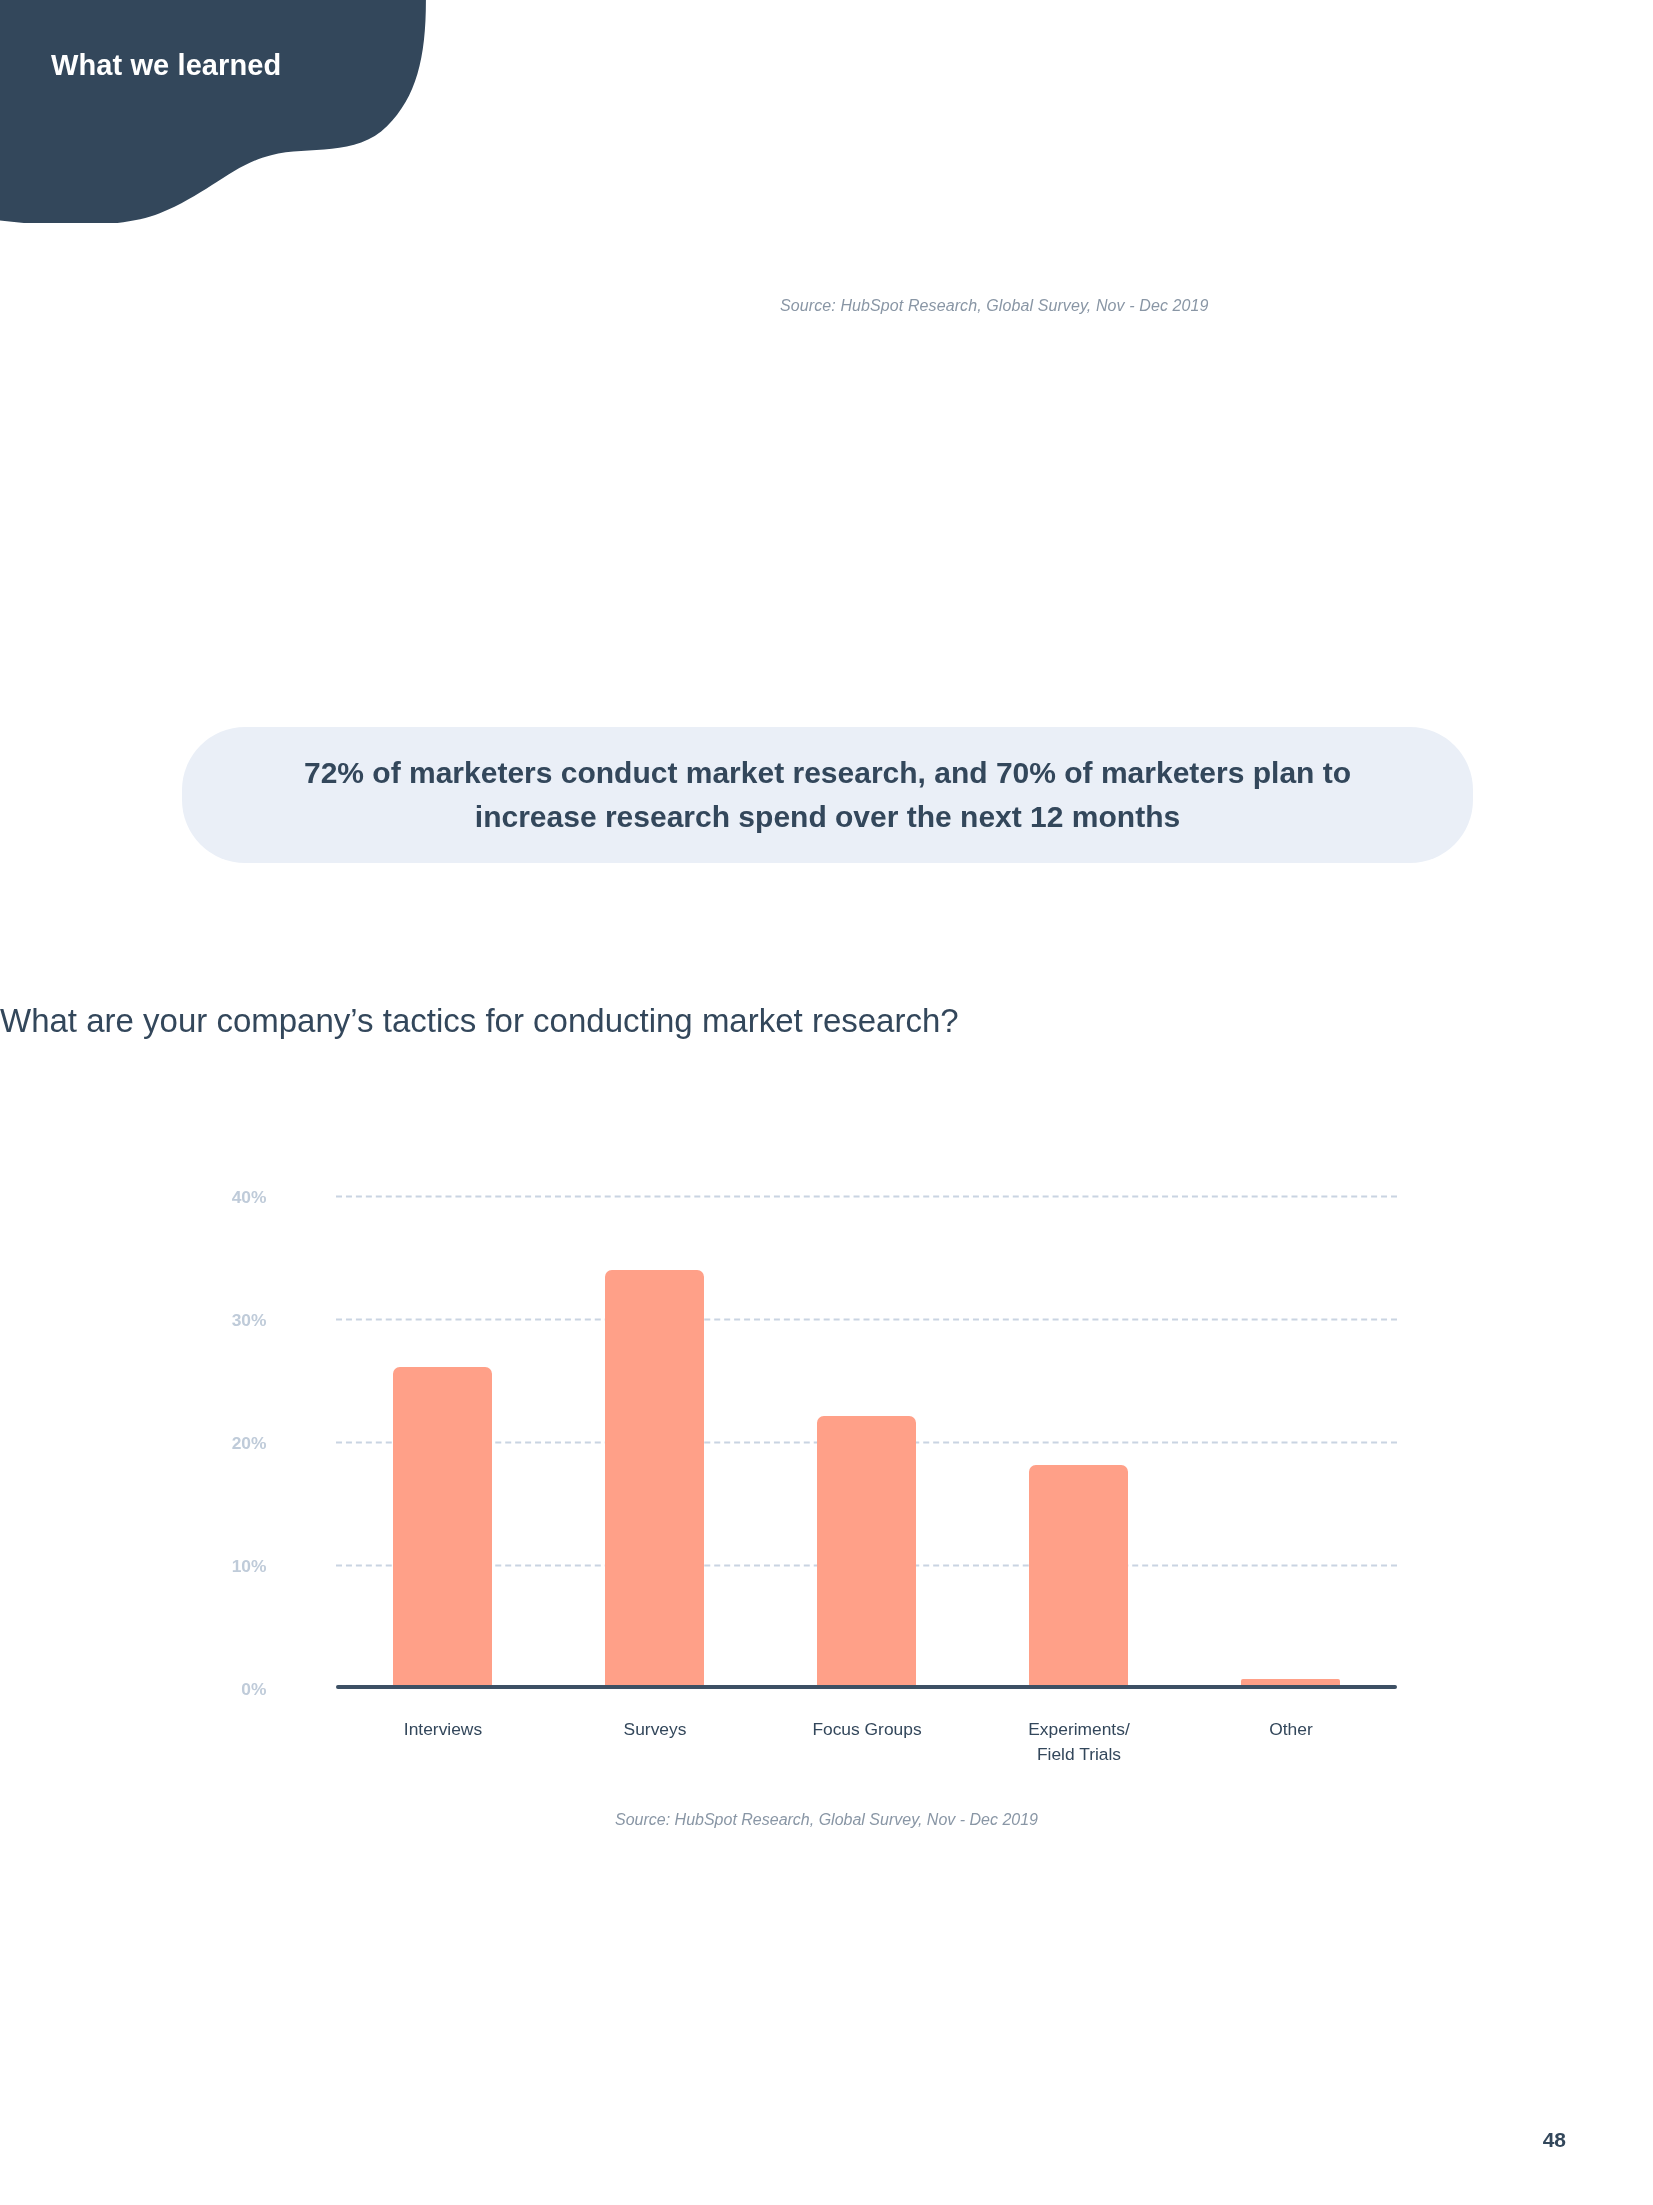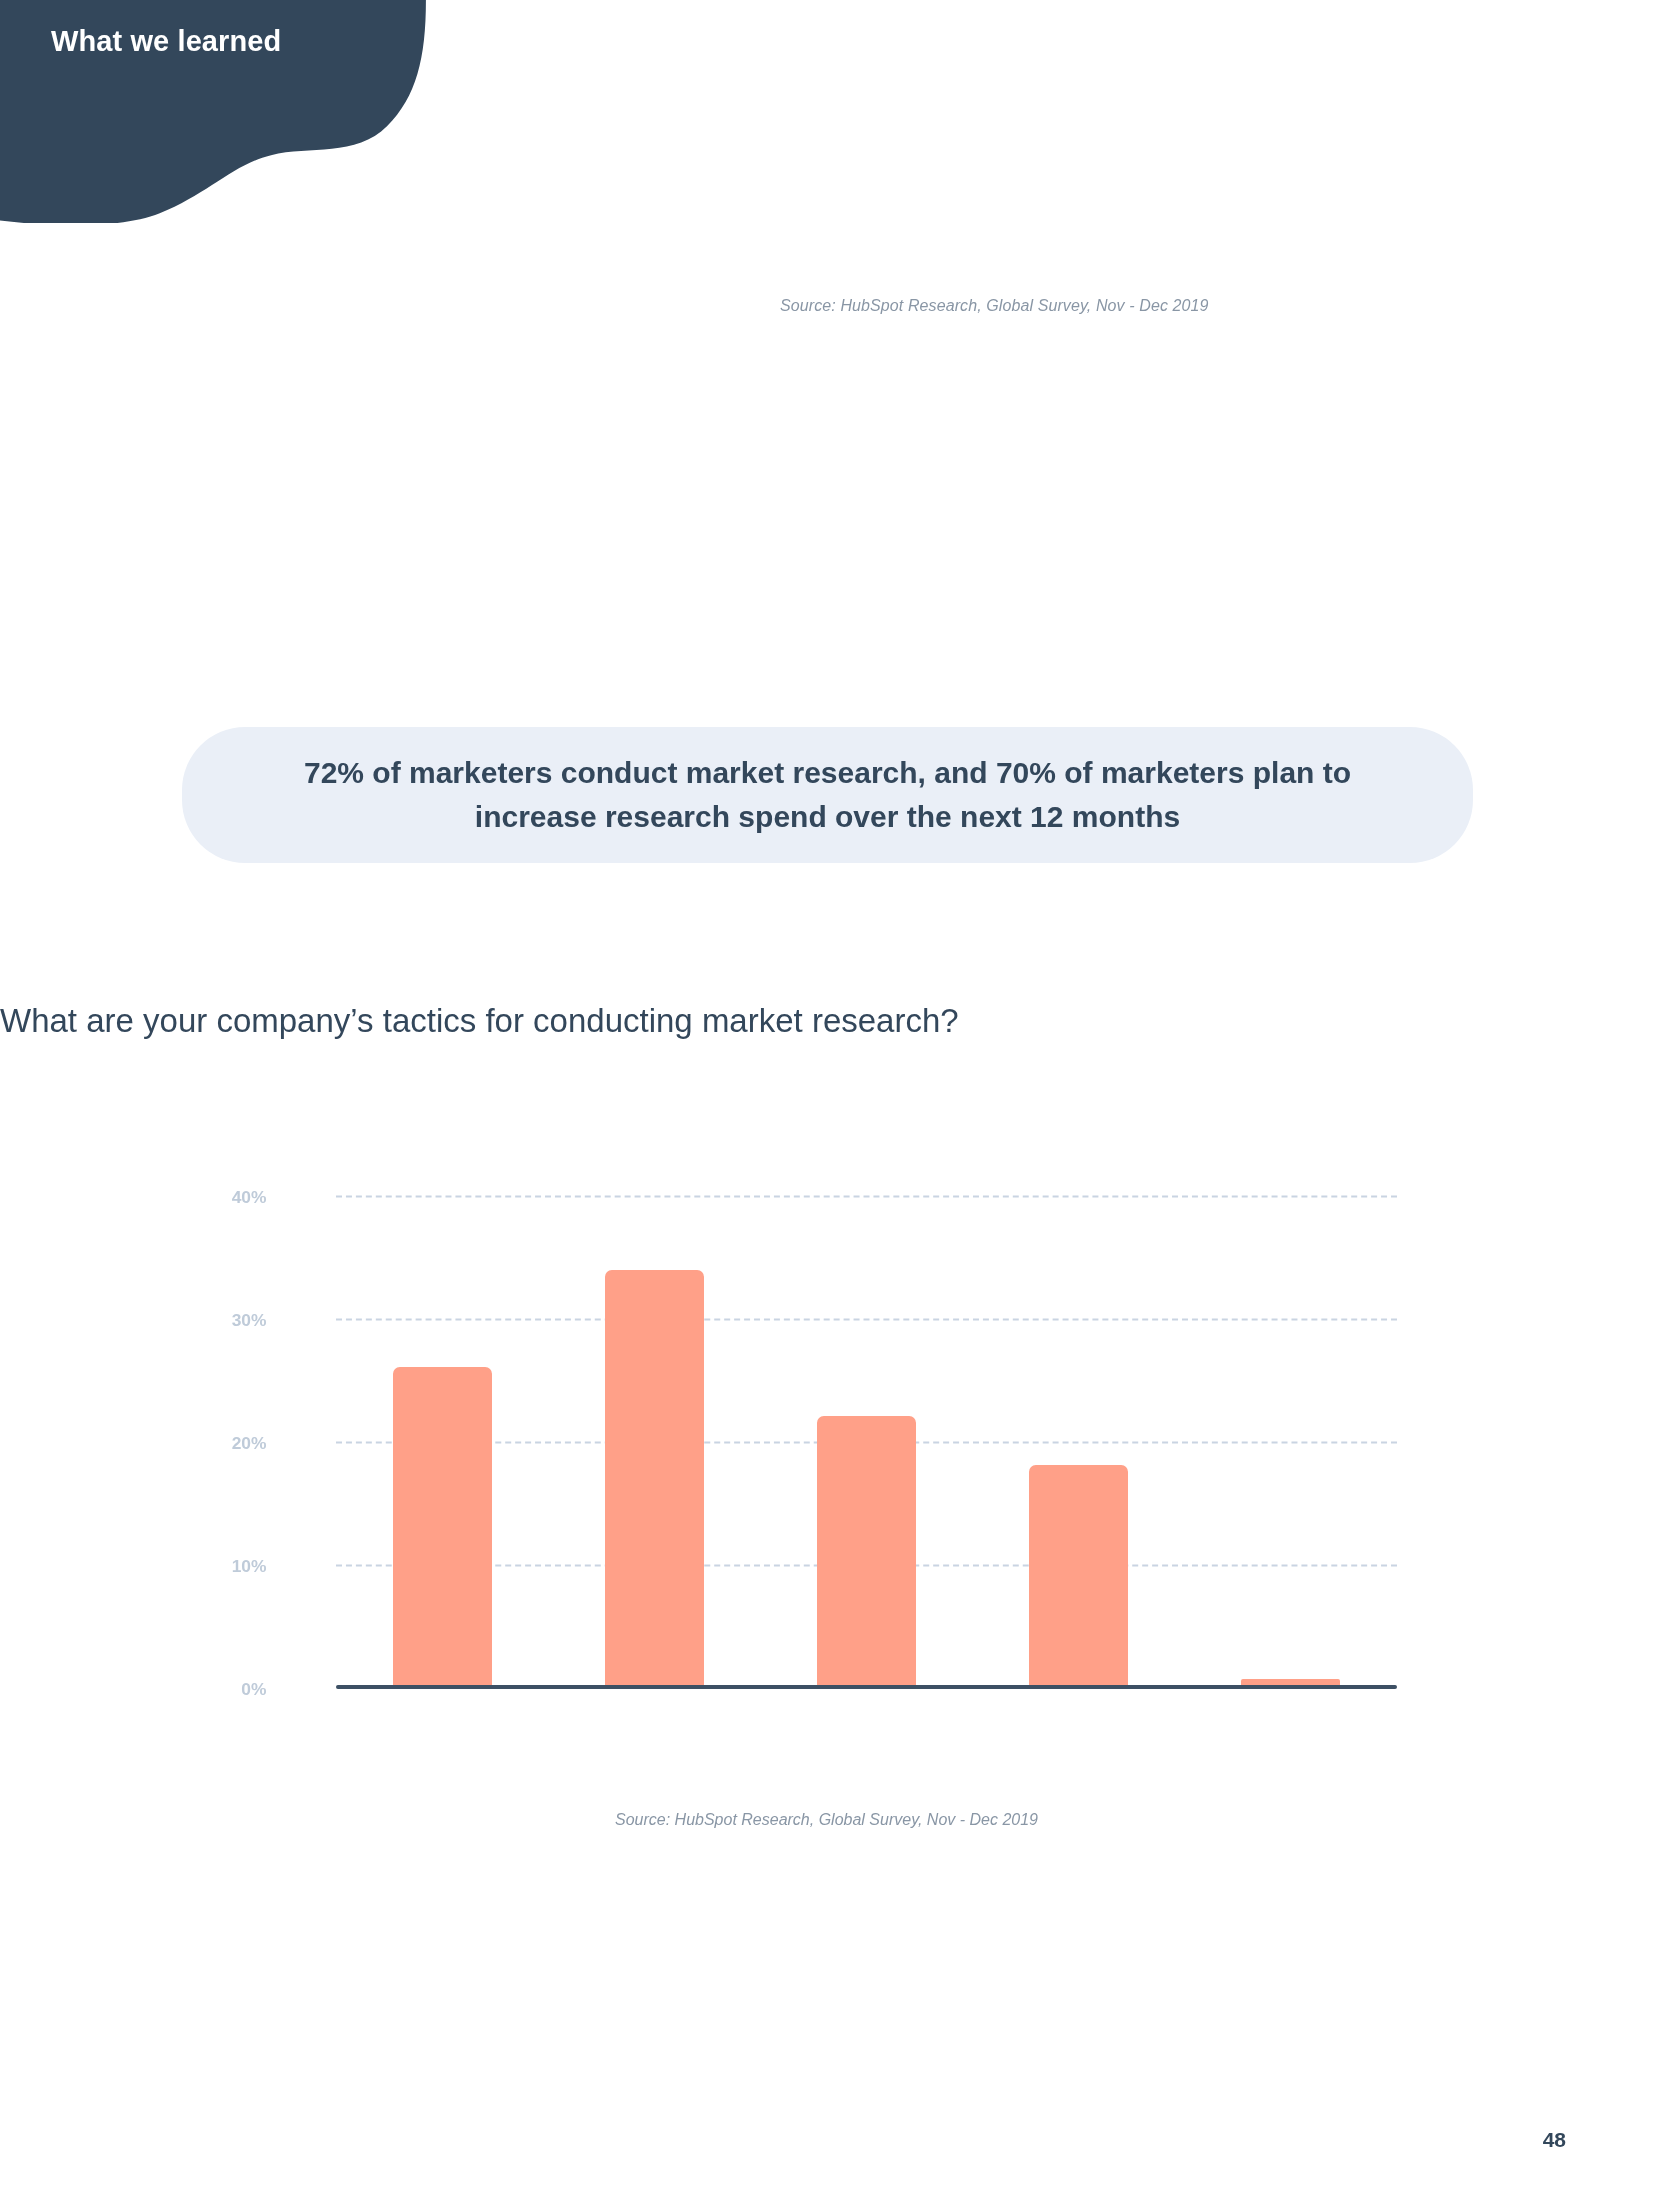--- a/index.html
+++ b/index.html
@@ -26,21 +26,21 @@
     top: 0;
     left: 0;
     width: 484px;
     height: 223px;
     z-index: 1;
   }
   .header-blob svg { display: block; width: 100%; height: 100%; }
 
   .header-title {
     position: absolute;
-    top: 25px;
+    top: 49px;
     left: 51px;
     z-index: 3;
     color: #ffffff;
     font-size: 29px;
     font-weight: bold;
     letter-spacing: 0.1px;
     white-space: nowrap;
   }
 
   
@@ -288,20 +288,38 @@
           <div class="bar" style="height: 45%; background: rgb(255, 160, 136);"></div>
         </div>
         <div class="bar-slot">
           <div class="bar" style="height: 1.25%; background: rgb(255, 160, 136); border-radius: 1.9px 1.9px 0px 0px;"></div>
         </div>
       </div>
 
       <div class="axis-line"></div>
     </div>
 
+    <div class="xlabels">
+      <div class="xlabel">
+        <span>Interviews</span>
+      </div>
+      <div class="xlabel">
+        <span>Surveys</span>
+      </div>
+      <div class="xlabel">
+        <span>Focus Groups</span>
+      </div>
+      <div class="xlabel">
+        <span>Experiments/</span><br>
+        <span>Field Trials</span>
+      </div>
+      <div class="xlabel">
+        <span>Other</span>
+      </div>
+    </div>
   </div>
 
   <div class="chart-source">Source: HubSpot Research, Global Survey, Nov - Dec 2019</div>
 
 
   <div class="page-number">48</div>
 </div>
 
 
 </body></html>

